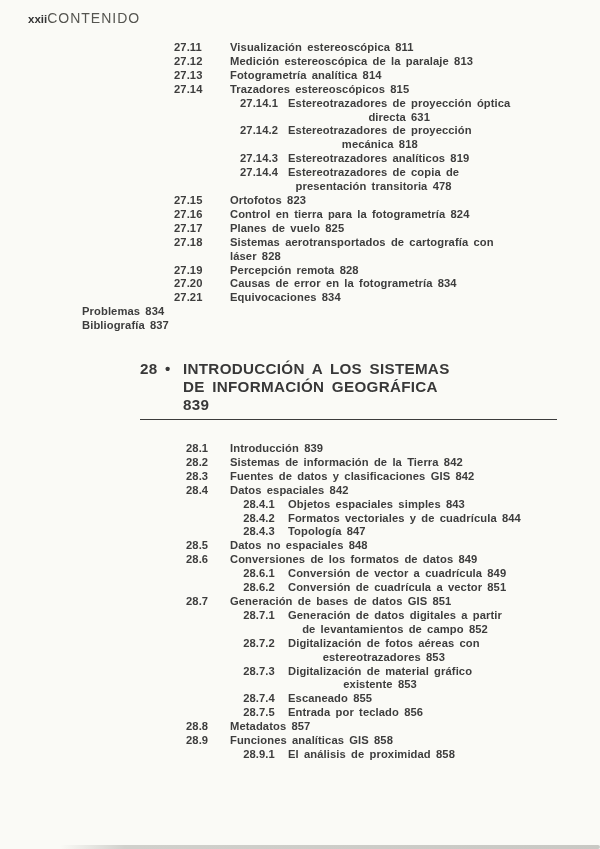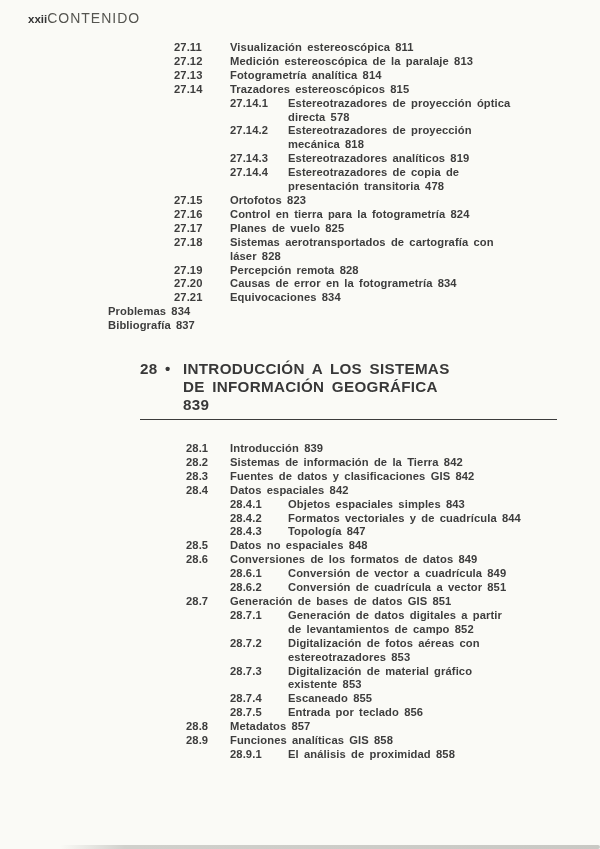--- a/index.html
+++ b/index.html
@@ -31,22 +31,22 @@
     position:absolute;left:0;right:0;top:41px;
     font-weight:700;font-size:11.2px;line-height:13.9px;
     word-spacing:2px;letter-spacing:0.1px;
   }
   .row{display:flex;}
   .row .num{flex:none;}
   .row .txt div{white-space:nowrap;}
 
   .ch27 .lvl1{padding-left:174px;}
   .ch27 .lvl1 .num{width:56px;}
-  .ch27 .lvl0{padding-left:108px;}
-  .lvl2{padding-left:230px;}
+  .ch27 .lvl0{padding-left:82px;}
+  .lvl2{padding-left:230px;text-align:center;}
   .lvl2 .num{width:58px;}
 
   .ch28 .lvl1{padding-left:186px;}
   .ch28 .lvl1 .num{width:44px;}
 
   
   .ch-header{
     margin:27px 43px 0 140px;          
     padding-bottom:5px;
     border-bottom:1.6px solid #3b3b3b;
@@ -104,21 +104,21 @@
         <div class="row lvl1">
           <span class="num">27.14</span>
           <span class="txt">
             <div>Trazadores estereoscópicos 815</div>
           </span>
         </div>
         <div class="row lvl2">
           <span class="num">27.14.1</span>
           <span class="txt">
             <div>Estereotrazadores de proyección óptica</div>
-            <div>directa 578</div>
+            <div>directa 631</div>
           </span>
         </div>
         <div class="row lvl2">
           <span class="num">27.14.2</span>
           <span class="txt">
             <div>Estereotrazadores de proyección</div>
             <div>mecánica 818</div>
           </span>
         </div>
         <div class="row lvl2">

